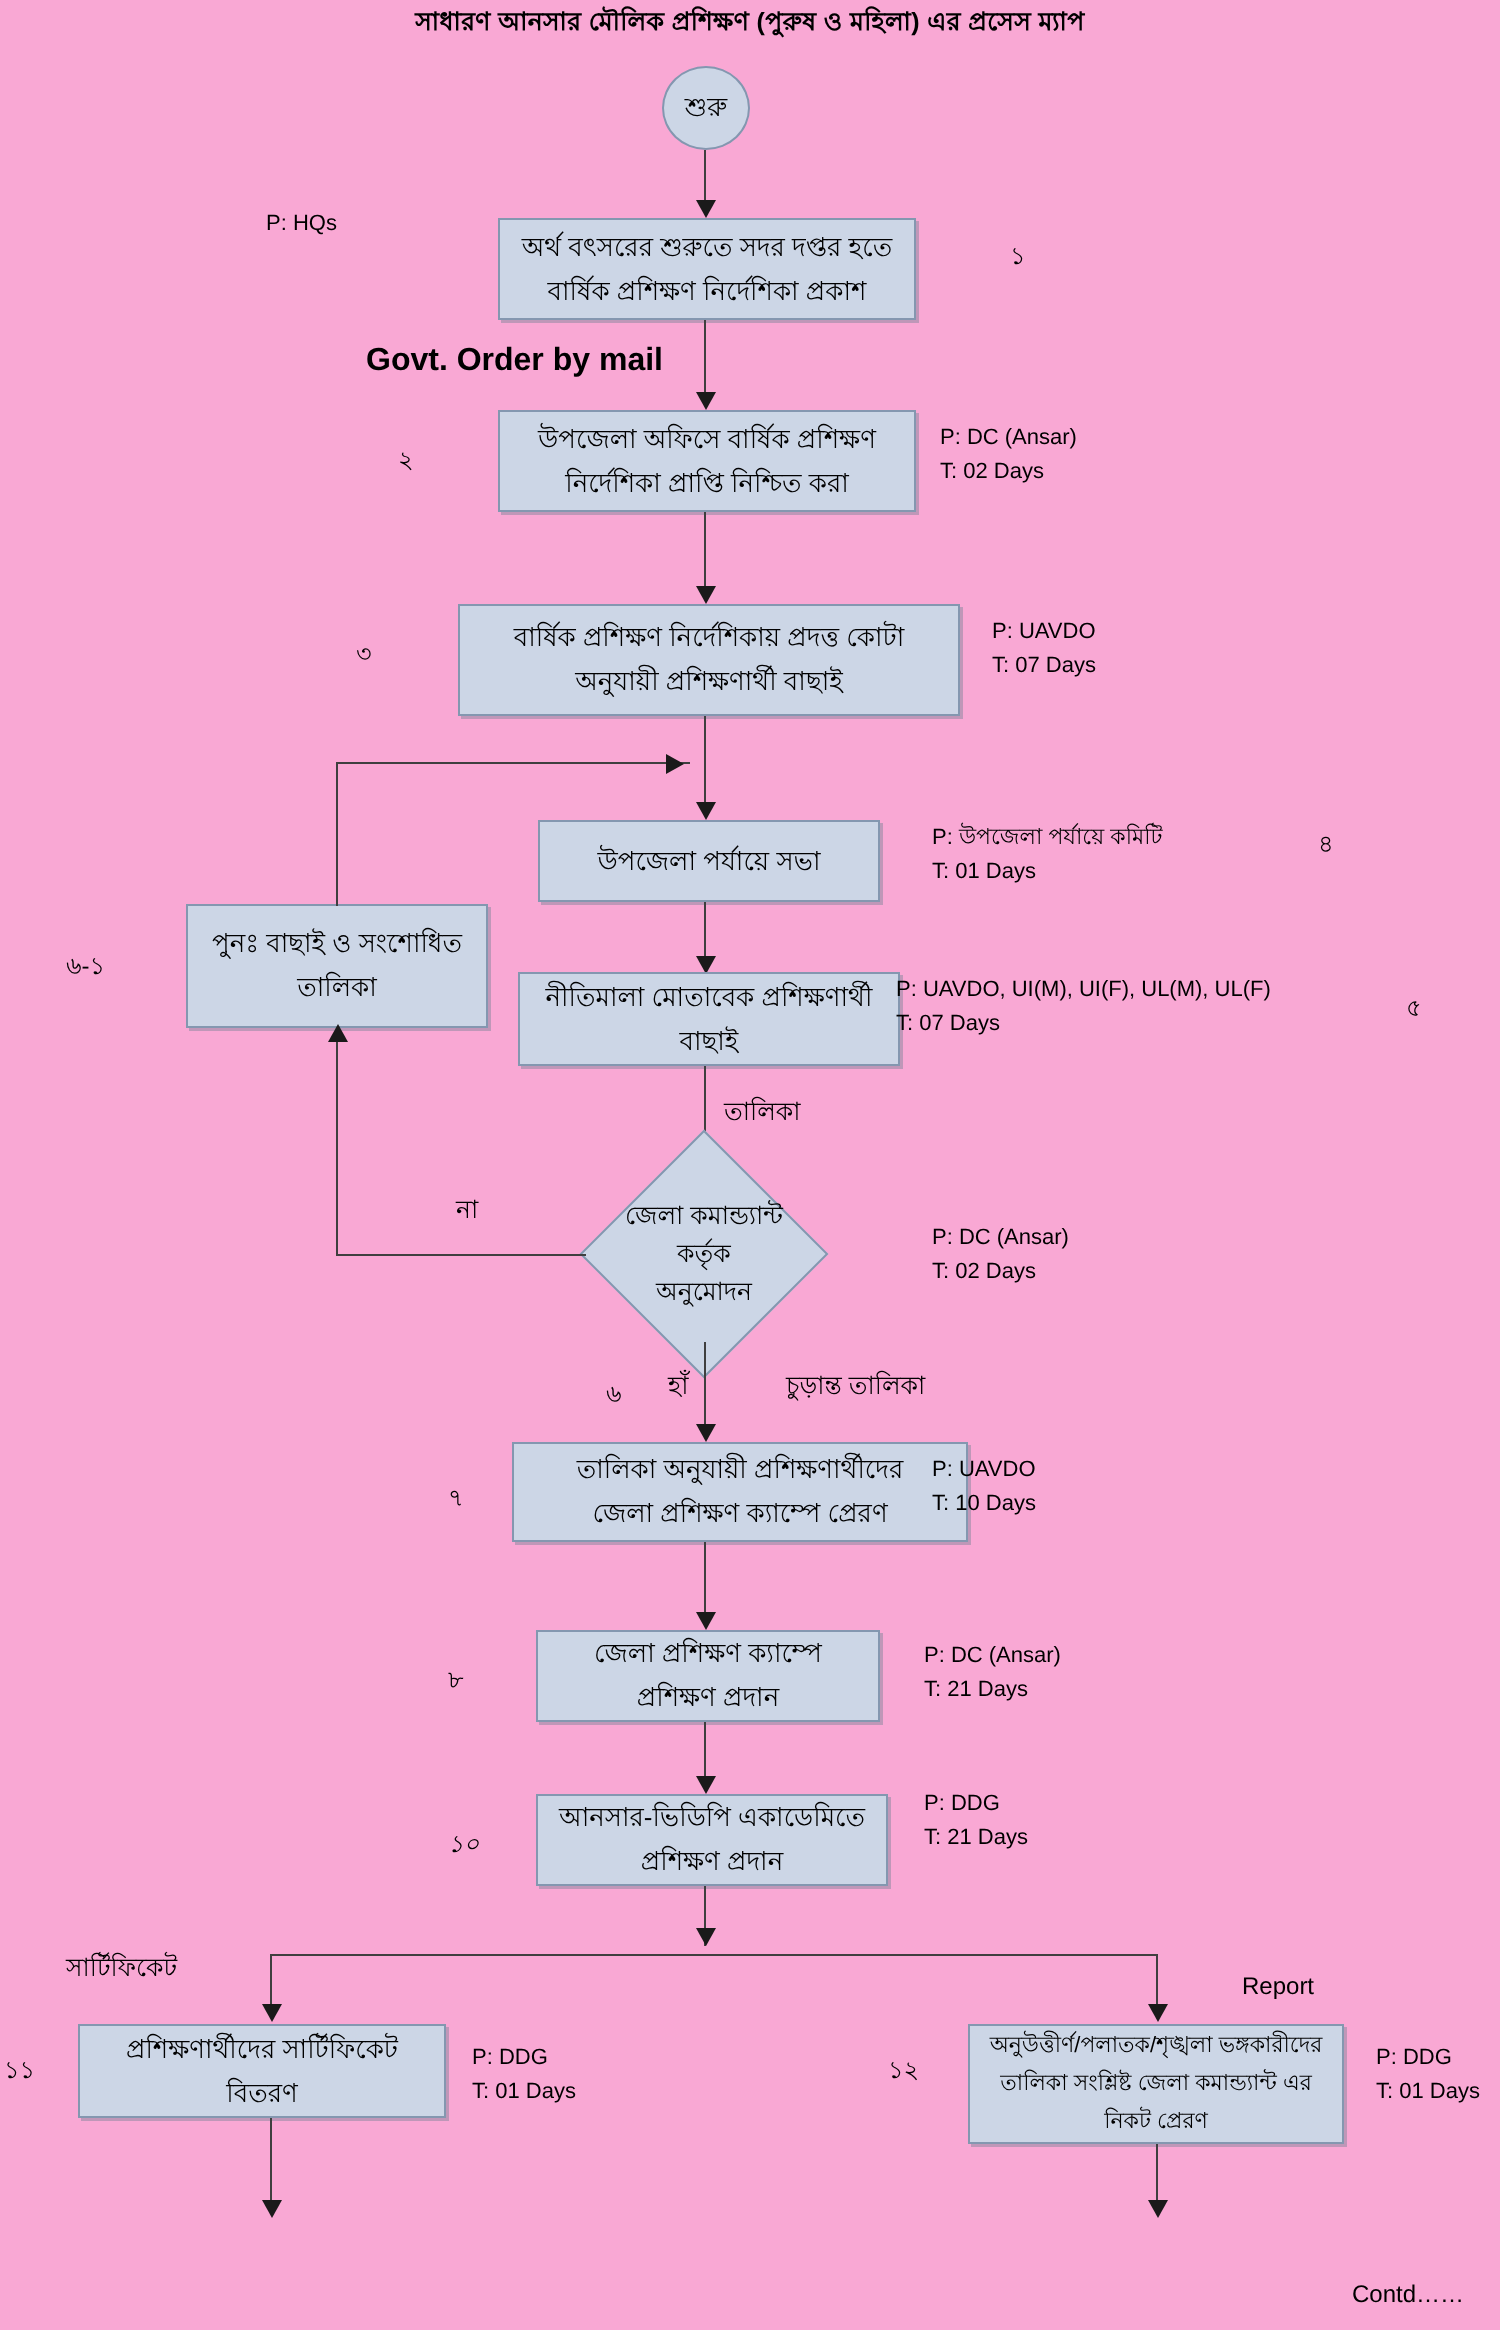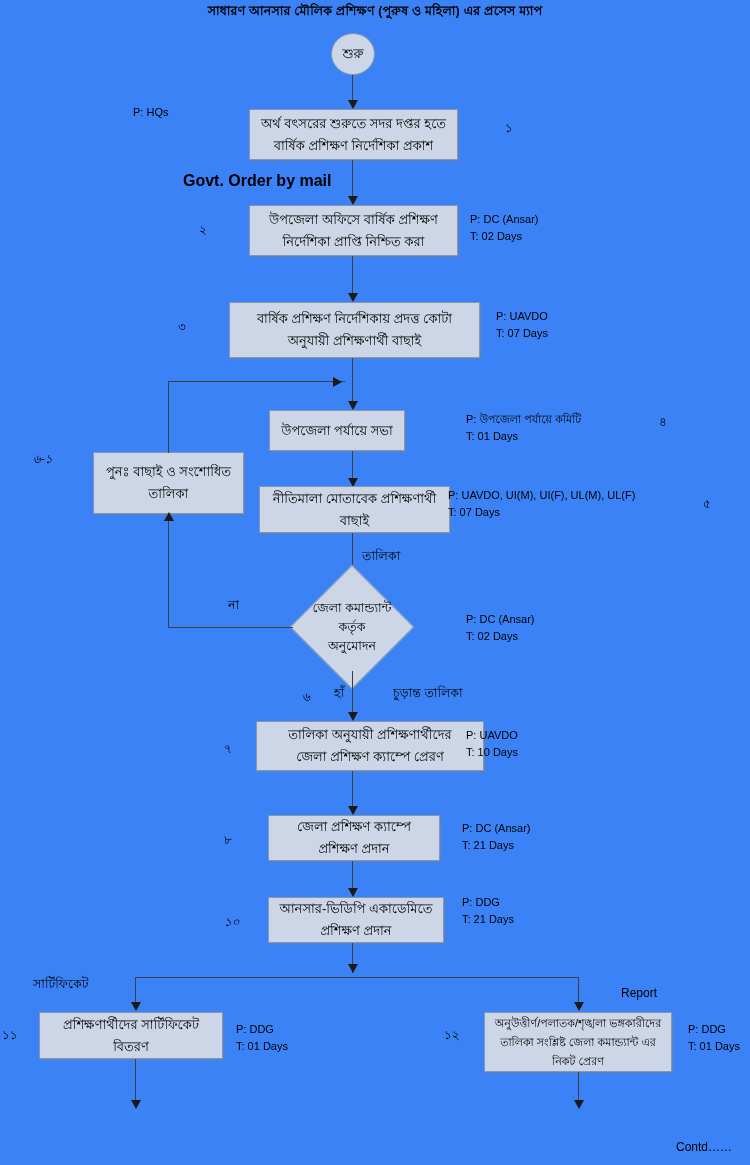--- a/index.html
+++ b/index.html
@@ -9,21 +9,21 @@
   }
   body {
     font-family: "Liberation Sans", "DejaVu Sans", sans-serif;
     color: #000000;
   }
   #page {
     position: relative;
     width: 750px;
     height: 1165px;
     overflow: hidden;
-    background: #3b82f6;
+    background: #f9a8d4;
   }
   .abs { position: absolute; }
 
   
   .title {
     top: 2px;
     left: 0;
     width: 750px;
     text-align: center;
     font-size: 12.5px;
@@ -187,21 +187,21 @@
   </div>
   <div class="abs pt" style="left:496px; top:308px;">
     <span class="ln">P: UAVDO</span>
     <span class="ln">T: 07 Days</span>
   </div>
   <div class="abs stepnum" style="left:178px; top:318px;">৩</div>
 
   <div class="abs vline" style="left:352px; top:358px; height:48px;"></div>
   <div class="abs arrow-down" style="left:348px; top:401px;"></div>
 
-  <div class="abs node" style="left:269px; top:410px; width:136px; height:41px;">
+  <div class="abs node" style="left:269px; top:410px; width:171px; height:41px;">
     <span>
       <span>উপজেলা পর্যায়ে সভা</span>
     </span>
   </div>
   <div class="abs pt" style="left:466px; top:411px;">
     <span class="ln">P: উপজেলা পর্যায়ে কমিটি</span>
     <span class="ln">T: 01 Days</span>
   </div>
   <div class="abs stepnum" style="left:659px; top:413px;">৪</div>
 
@@ -219,21 +219,21 @@
     <span class="ln">T: 07 Days</span>
   </div>
   <div class="abs stepnum" style="left:703px; top:495px;">৫</div>
 
   <div class="abs node" style="left:93px; top:452px; width:151px; height:62px;">
     <span>
       <span>পুনঃ  বাছাই ও সংশোধিত</span>
       <span>তালিকা</span>
     </span>
   </div>
-  <div class="abs stepnum" style="left:33px; top:450px;font-style:italic;">৬-১</div>
+  <div class="abs stepnum" style="left:33px; top:474px;">৬-১</div>
 
   <div class="abs vline" style="left:168px; top:381px; height:72px;"></div>
   <div class="abs hline" style="left:168px; top:381px; width:177px;"></div>
   <div class="abs arrow-right" style="left:333px; top:377px;"></div>
 
   <div class="abs vline" style="left:352px; top:533px; height:48px;"></div>
   <div class="abs arrow-down" style="left:348px; top:574px;"></div>
   <div class="abs edge-label" style="left:362px; top:547px;">তালিকা</div>
 
   <div class="abs diamond-wrap" style="left:290px; top:583px; width:124px; height:88px;">

